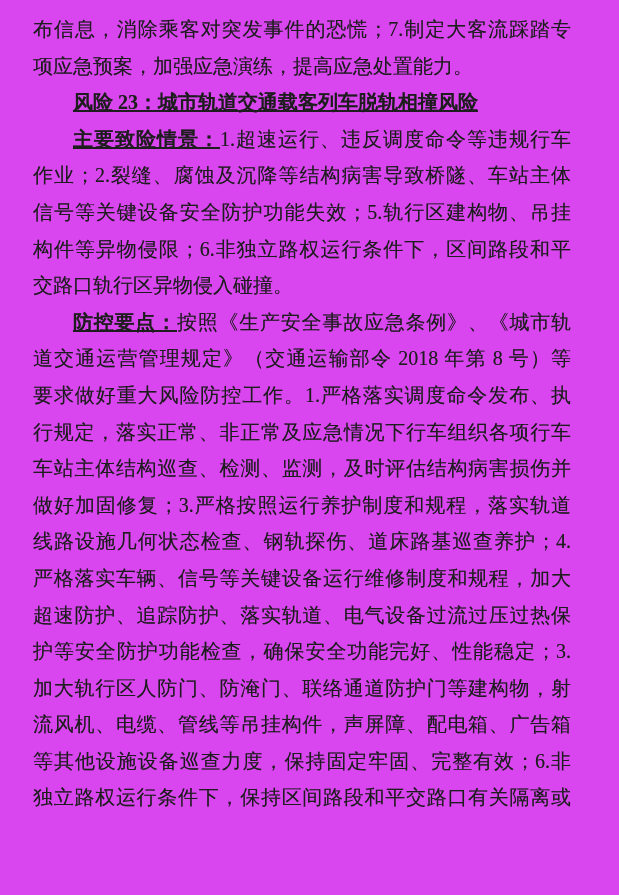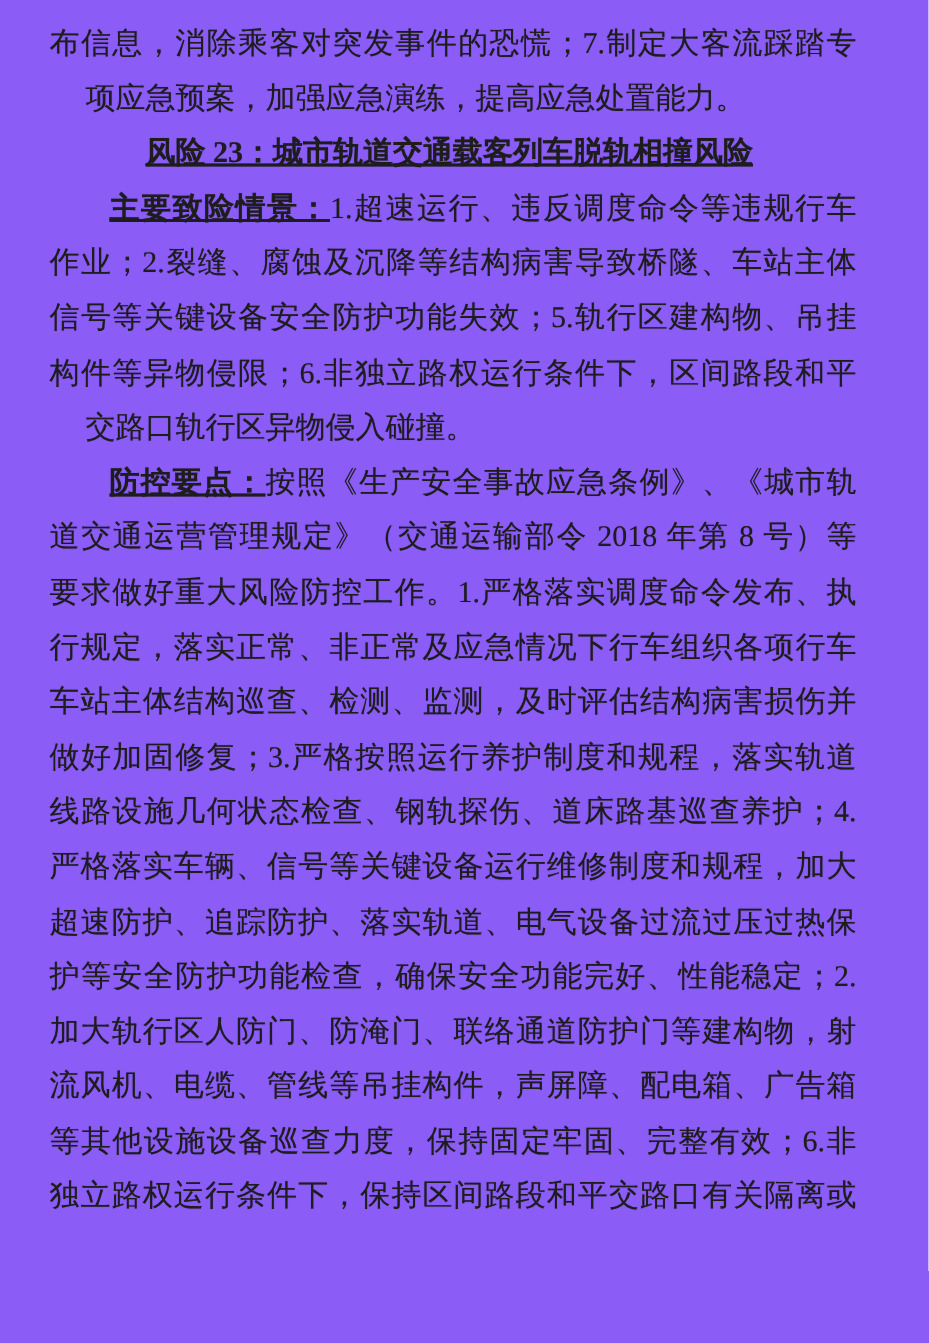--- a/index.html
+++ b/index.html
@@ -6,38 +6,37 @@
     margin: 0;
     padding: 0;
     background: #ffffff;
   }
   .page {
     position: relative;
     width: 619px;
     height: 895px;
     box-sizing: border-box;
     padding: 11px 48px 0 33px;
-    background: #8b5cf6;
+    background: #d946ef;
     font-family: "Liberation Serif", "DejaVu Serif", serif;
     color: #1d1d1d;
     overflow: hidden;
   }
   .line {
     font-size: 20px;
     line-height: 36.6px;
     height: 36.6px;
     text-align: justify;
     text-align-last: justify;
     text-justify: inter-character;
     text-shadow: 0 0 0.5px rgba(20,20,20,0.45);
     white-space: normal;
   }
   .line.end {
     text-align-last: left;
-    margin-left: 24px;
   }
   .line.indent {
     text-indent: 2em;
   }
   .b {
     font-weight: 700;
     text-decoration: underline;
   }
 </style>
 </head>
@@ -55,19 +54,19 @@
       <div class="line end"><span class="b"></span><span>交路口轨行区异物侵入碰撞。</span></div>
       <div class="line indent"><span class="b">防控要点：</span><span>按照《生产安全事故应急条例》、《城市轨</span></div>
       <div class="line"><span class="b"></span><span>道交通运营管理规定》（交通运输部令 2018 年第 8 号）等</span></div>
       <div class="line"><span class="b"></span><span>要求做好重大风险防控工作。1.严格落实调度命令发布、执</span></div>
       <div class="line"><span class="b"></span><span>行规定，落实正常、非正常及应急情况下行车组织各项行车</span></div>
       <div class="line"><span class="b"></span><span>车站主体结构巡查、检测、监测，及时评估结构病害损伤并</span></div>
       <div class="line"><span class="b"></span><span>做好加固修复；3.严格按照运行养护制度和规程，落实轨道</span></div>
       <div class="line"><span class="b"></span><span>线路设施几何状态检查、钢轨探伤、道床路基巡查养护；4.</span></div>
       <div class="line"><span class="b"></span><span>严格落实车辆、信号等关键设备运行维修制度和规程，加大</span></div>
       <div class="line"><span class="b"></span><span>超速防护、追踪防护、落实轨道、电气设备过流过压过热保</span></div>
-      <div class="line"><span class="b"></span><span>护等安全防护功能检查，确保安全功能完好、性能稳定；2.</span></div>
+      <div class="line"><span class="b"></span><span>护等安全防护功能检查，确保安全功能完好、性能稳定；3.</span></div>
       <div class="line"><span class="b"></span><span>加大轨行区人防门、防淹门、联络通道防护门等建构物，射</span></div>
       <div class="line"><span class="b"></span><span>流风机、电缆、管线等吊挂构件，声屏障、配电箱、广告箱</span></div>
       <div class="line"><span class="b"></span><span>等其他设施设备巡查力度，保持固定牢固、完整有效；6.非</span></div>
       <div class="line"><span class="b"></span><span>独立路权运行条件下，保持区间路段和平交路口有关隔离或</span></div>
     </div>
 </div>
 
 </body></html>

